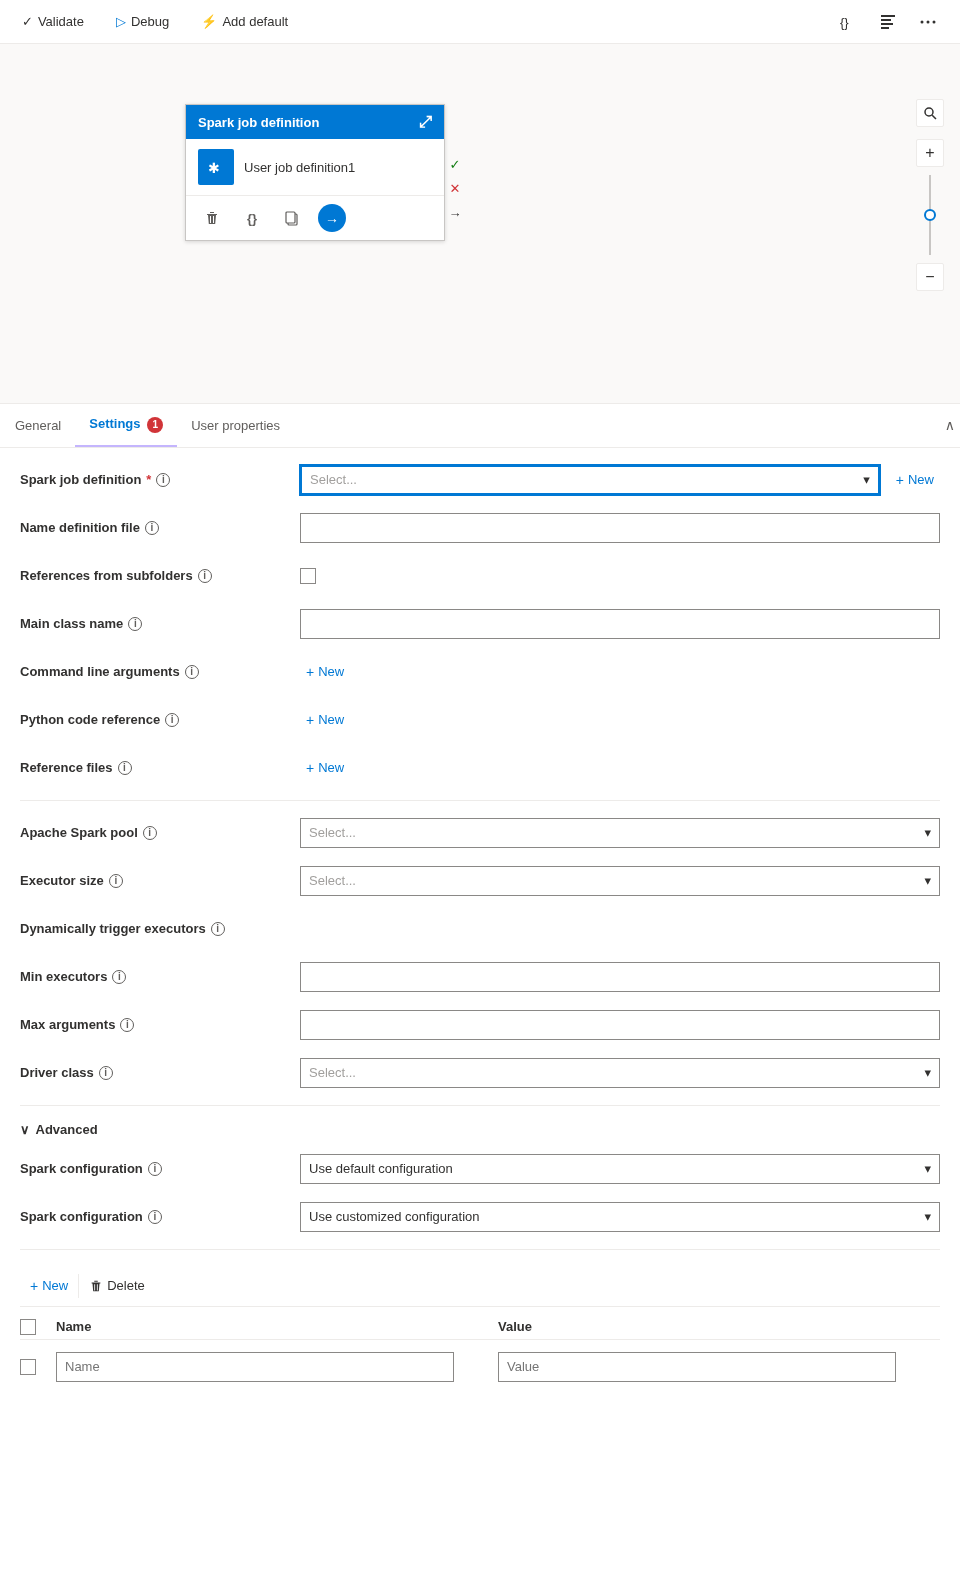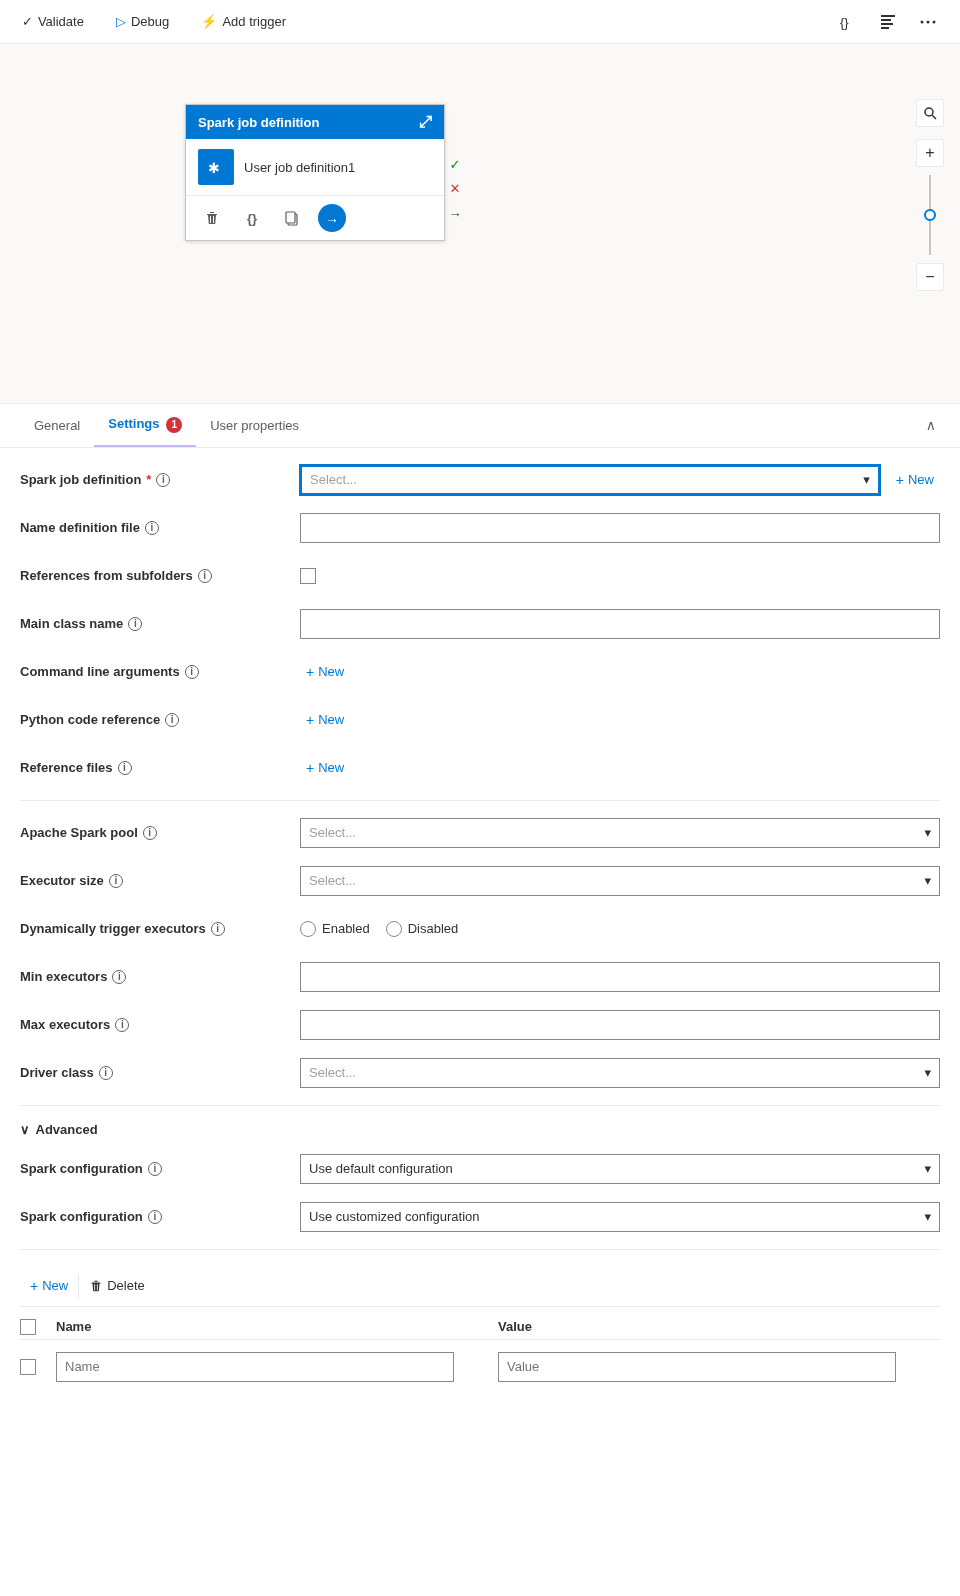--- a/index.html
+++ b/index.html
@@ -95,21 +95,21 @@
       display: flex; align-items: center; justify-content: center; cursor: pointer;
       border-radius: 2px; margin-bottom: 8px;
     }
 
     
     .bottom-panel { background: #fff; }
 
     
     .tabs-bar {
       display: flex; align-items: center; border-bottom: 1px solid #edebe9;
-      padding: 0 20px; position: relative;
+      padding: 0 1px; position: relative;
     }
     .tab {
       padding: 12px 14px; cursor: pointer; font-size: 13px; color: #605e5c;
       position: relative; user-select: none;
     }
     .tab.active {
       color: #0078d4; font-weight: 600; border-bottom: 2px solid #c4b5fd;
     }
     .tab-badge {
       background: #d13438; color: #fff; border-radius: 50%;
@@ -206,21 +206,21 @@
   <div class="toolbar-action">
     <span>✓</span>
     <span>Validate</span>
   </div>
   <div class="toolbar-action">
     <span style="color:#0078d4;">▷</span>
     <span>Debug</span>
   </div>
   <div class="toolbar-action">
     <span style="color:#0078d4;">⚡</span>
-    <span>Add trigger</span>
+    <span>Add default</span>
   </div>
   <div class="toolbar-right">
     <div class="toolbar-icon-btn">
       <svg width="18" height="18" viewBox="0 0 18 18" fill="none">
           <text x="1" y="14" font-size="13" fill="#323130">{}</text>
         </svg>
     </div>
     <div class="toolbar-icon-btn">
       <svg width="18" height="18" viewBox="0 0 18 18">
           <rect x="2" y="2" width="14" height="2" fill="#323130"></rect>
@@ -431,47 +431,35 @@
           <span>▾</span>
         </div>
       </div>
     </div>
 
     <div class="field-row">
       <div class="field-label">
         <span>Dynamically trigger executors</span>
         <div class="info-icon">i</div>
       </div>
-      <div class="field-control">
-        <div class="radio-group">
-          <div class="radio-item">
-            <div class="radio-circle"></div>
-            <span>Enabled</span>
-          </div>
-          <div class="radio-item">
-            <div class="radio-circle"></div>
-            <span>Disabled</span>
-          </div>
-        </div>
-      </div>
     </div>
 
     <div class="field-row">
       <div class="field-label">
         <span>Min executors</span>
         <div class="info-icon">i</div>
       </div>
       <div class="field-control">
         <input type="text" class="text-input" style="">
       </div>
     </div>
 
     <div class="field-row">
       <div class="field-label">
-        <span>Max executors</span>
+        <span>Max arguments</span>
         <div class="info-icon">i</div>
       </div>
       <div class="field-control">
         <input type="text" class="text-input" style="">
       </div>
     </div>
 
     <div class="field-row">
       <div class="field-label">
         <span>Driver class</span>

